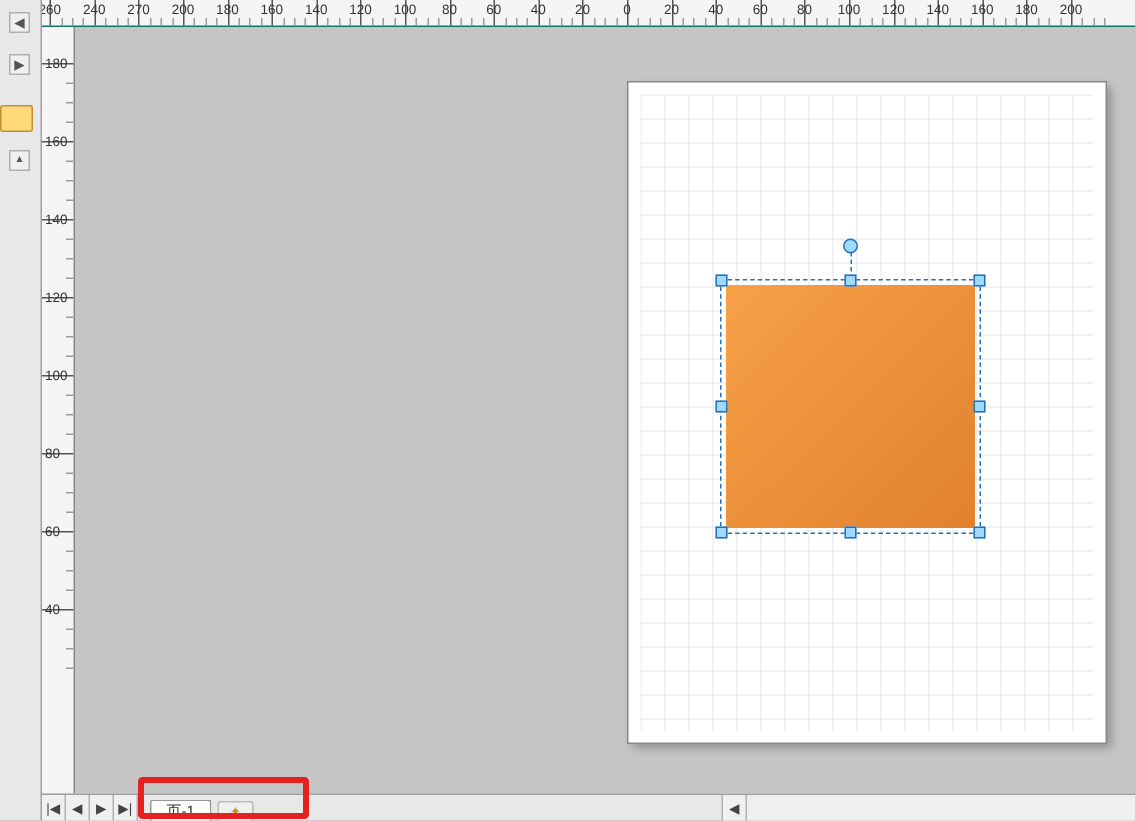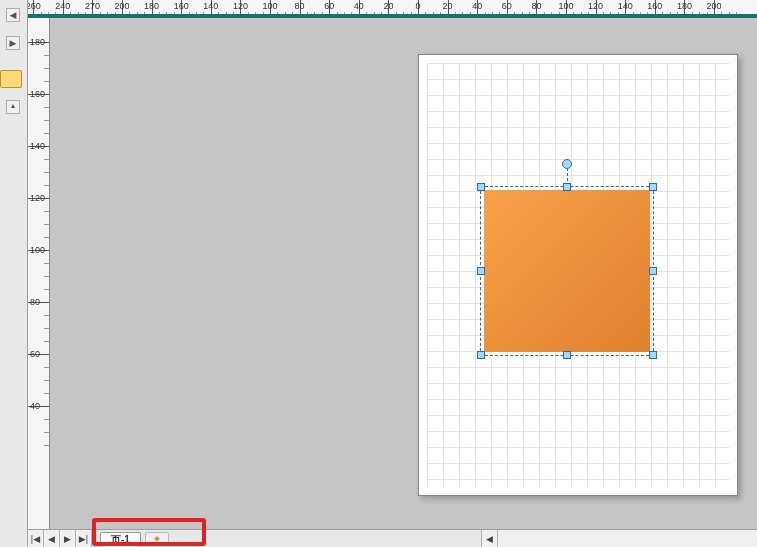--- a/index.html
+++ b/index.html
@@ -64,21 +64,21 @@
   }
 
   
   .top-ruler {
     position: absolute;
     left: 28px;
     top: 0;
     right: 0;
     height: 18px;
     background: #f5f5f5;
-    border-bottom: 4px solid #0f766e;
+    border-bottom: 1px solid #0f766e;
     overflow: hidden;
     white-space: nowrap;
   }
   .top-ruler .tick {
     position: absolute;
     top: 0;
     height: 18px;
     border-left: 1px solid #555;
   }
   .top-ruler .ticklabel {
@@ -216,22 +216,21 @@
     font-size: 9px;
     color: #444;
     display: flex;
     align-items: center;
     justify-content: center;
   }
   .tab-area {
     position: relative;
     height: 18px;
     display: flex;
-    align-items: center;
-    font-weight: bold;
+    align-items: flex-end;
   }
   .red-ring {
     position: absolute;
     left: 0;
     top: -12px;
     width: 114px;
     height: 28px;
     border: 4px solid #e42020;
     border-radius: 3px;
     pointer-events: none;

